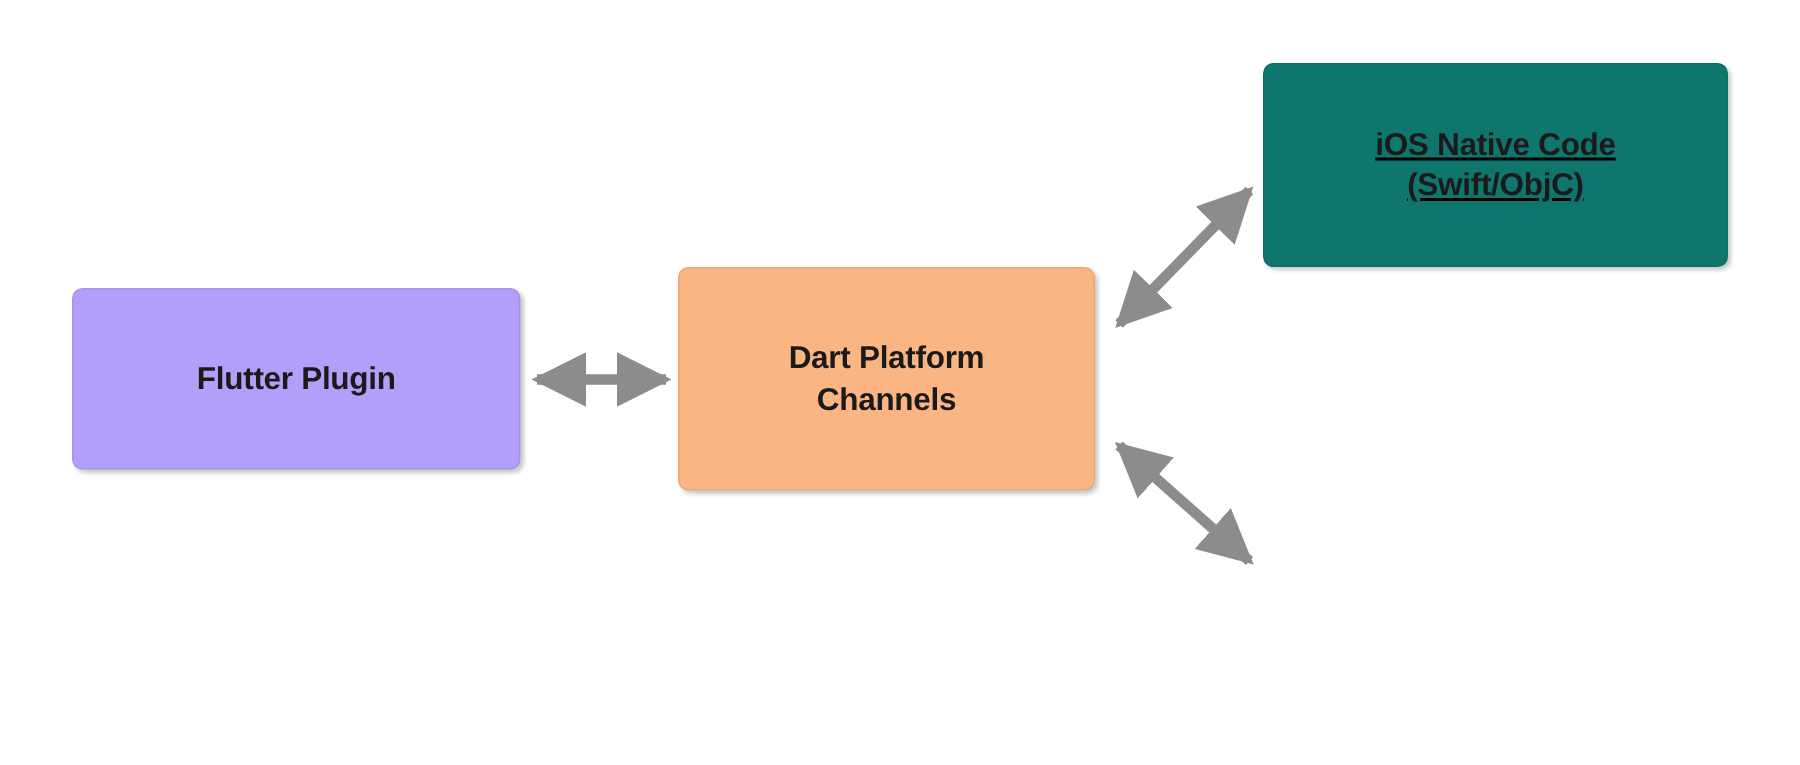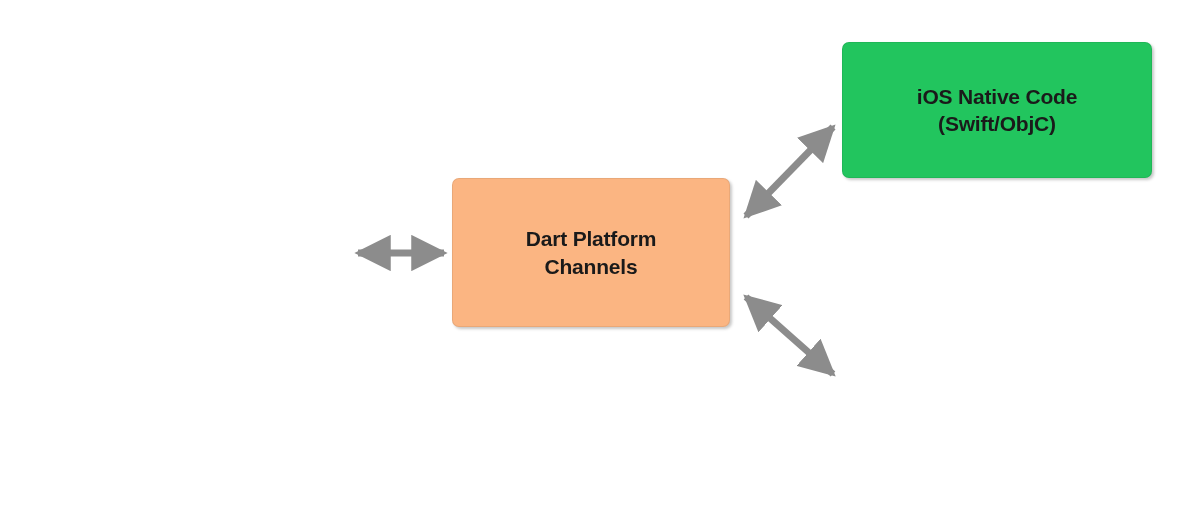--- a/index.html
+++ b/index.html
@@ -86,25 +86,28 @@
       </marker>
     </defs>
 
     <line x1="358" y1="253" x2="444" y2="253" stroke="#8c8c8c" stroke-width="7" marker-start="url(#arrow-start)" marker-end="url(#arrow-end)"></line>
 
     <line x1="746" y1="216" x2="833" y2="127" stroke="#8c8c8c" stroke-width="7" marker-start="url(#arrow-start)" marker-end="url(#arrow-end)"></line>
 
     <line x1="746" y1="297" x2="833" y2="374" stroke="#8c8c8c" stroke-width="7" marker-start="url(#arrow-start)" marker-end="url(#arrow-end)"></line>
   </svg>
 
+  <div class="node" id="node-flutter-plugin" style="background:#b39ef9;">
+    <span class="node-label">Flutter Plugin</span>
+  </div>
 
   <div class="node" id="node-dart-platform-channels" style="background:#fbb582;">
     <span class="node-label">Dart Platform
 Channels</span>
   </div>
 
-  <div class="node" id="node-ios-native-code" style="background:#22c55e;">
+  <div class="node" id="node-ios-native-code" style="background:#0f766e;text-decoration:underline;">
     <span class="node-label">iOS Native Code
 (Swift/ObjC)</span>
   </div>
 
 
 </div>
 
 </body></html>

